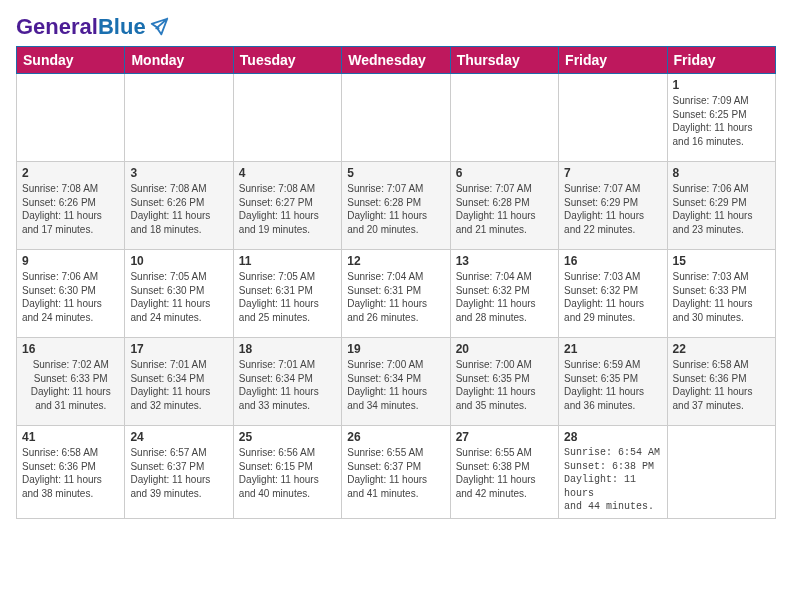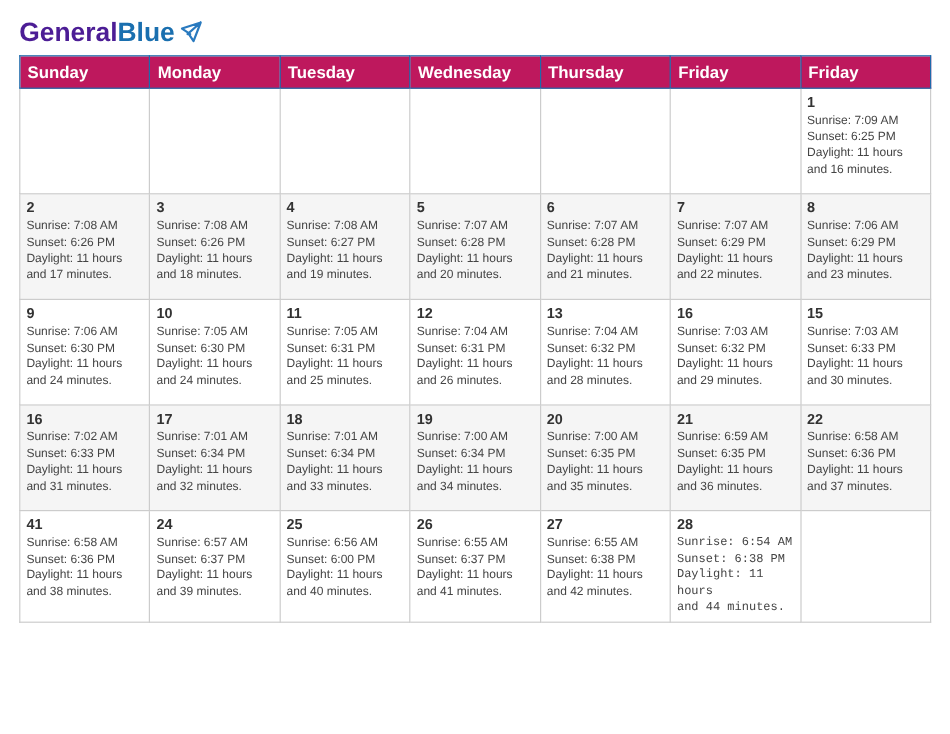--- a/index.html
+++ b/index.html
@@ -228,21 +228,21 @@
           <span class="day-num">15</span>
           <div class="day-info" style="white-space: pre-line;">Sunrise: 7:03 AM
 Sunset: 6:33 PM
 Daylight: 11 hours
 and 30 minutes.</div>
         </td>
       </tr>
       <tr>
         <td>
           <span class="day-num">16</span>
-          <div class="day-info" style="white-space: pre-line;">Sunrise: 7:02 AM
+          <div class="day-info" style="white-space: pre-line; text-align: center;">Sunrise: 7:02 AM
 Sunset: 6:33 PM
 Daylight: 11 hours
 and 31 minutes.</div>
         </td>
         <td>
           <span class="day-num">17</span>
           <div class="day-info" style="white-space: pre-line;">Sunrise: 7:01 AM
 Sunset: 6:34 PM
 Daylight: 11 hours
 and 32 minutes.</div>
@@ -294,21 +294,21 @@
         <td>
           <span class="day-num">24</span>
           <div class="day-info" style="white-space: pre-line;">Sunrise: 6:57 AM
 Sunset: 6:37 PM
 Daylight: 11 hours
 and 39 minutes.</div>
         </td>
         <td>
           <span class="day-num">25</span>
           <div class="day-info" style="white-space: pre-line;">Sunrise: 6:56 AM
-Sunset: 6:00 PM
+Sunset: 6:15 PM
 Daylight: 11 hours
 and 40 minutes.</div>
         </td>
         <td>
           <span class="day-num">26</span>
           <div class="day-info" style="white-space: pre-line;">Sunrise: 6:55 AM
 Sunset: 6:37 PM
 Daylight: 11 hours
 and 41 minutes.</div>
         </td>

